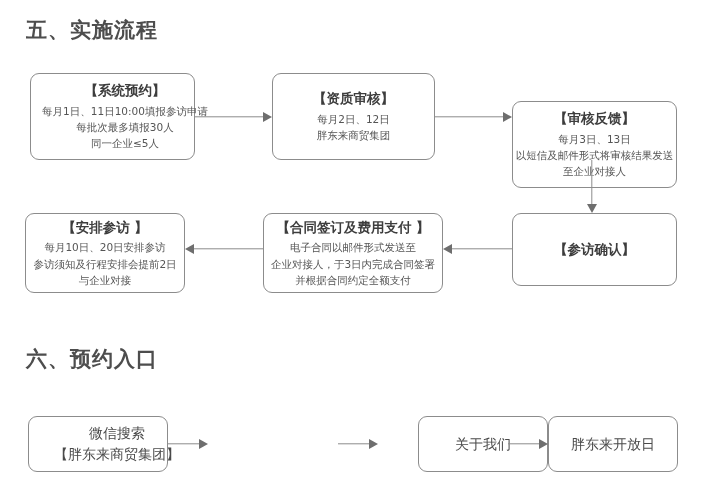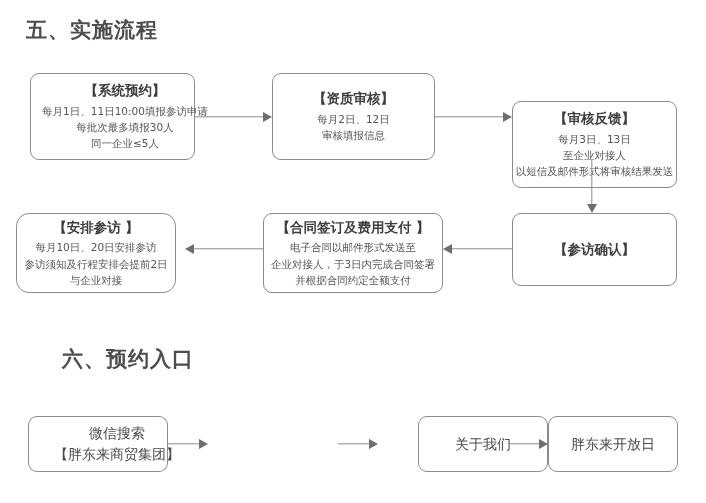--- a/index.html
+++ b/index.html
@@ -22,21 +22,21 @@
   }
   .section-title {
     position: absolute;
     font-size: 21px;
     font-weight: bold;
     color: #4d4d4d;
     letter-spacing: 1px;
     white-space: nowrap;
   }
   #title-5 { left: 26px; top: 16px; }
-  #title-6 { left: 26px; top: 345px; margin-left: 36px; }
+  #title-6 { left: 26px; top: 345px; }
 
   .node {
     position: absolute;
     border: 1.3px solid #8c8c8c;
     border-radius: 9px;
     background: #ffffff;
     box-sizing: border-box;
     display: flex;
     flex-direction: column;
     align-items: center;
@@ -139,35 +139,35 @@
 
   <div class="arrow-h" style="left:195px; top:109px; width:77px; height:16px;">
     <div class="shaft"></div>
     <div class="head"></div>
   </div>
 
   <div class="node" style="left:272px; top:73px; width:163px; height:87px;">
     <div class="node-title">【资质审核】</div>
     <div class="node-body">
       <div class="node-line">每月2日、12日</div>
-      <div class="node-line">审核填报信息</div>
+      <div class="node-line">胖东来商贸集团</div>
     </div>
   </div>
 
   <div class="arrow-h" style="left:435px; top:109px; width:77px; height:16px;">
     <div class="shaft"></div>
     <div class="head"></div>
   </div>
 
   <div class="node" style="left:512px; top:73px; width:165px; height:87px;margin-top:28px;">
     <div class="node-title">【审核反馈】</div>
     <div class="node-body">
       <div class="node-line">每月3日、13日</div>
+      <div class="node-line">以短信及邮件形式将审核结果发送</div>
       <div class="node-line">至企业对接人</div>
-      <div class="node-line">以短信及邮件形式将审核结果发送</div>
     </div>
   </div>
 
   <div class="arrow-v" style="left:584px; top:160px; width:16px; height:53px;">
     <div class="shaft"></div>
     <div class="head"></div>
   </div>
 
   <div class="node" style="left:512px; top:213px; width:165px; height:73px;">
     <div class="node-title">【参访确认】</div>
@@ -185,21 +185,21 @@
       <div class="node-line">企业对接人，于3日内完成合同签署</div>
       <div class="node-line">并根据合同约定全额支付</div>
     </div>
   </div>
 
   <div class="arrow-h left" style="left:185px; top:241px; width:78px; height:16px;">
     <div class="shaft"></div>
     <div class="head"></div>
   </div>
 
-  <div class="node" style="left:16px; top:213px; width:160px; height:80px;border-radius:13px;">
+  <div class="node" style="left:25px; top:213px; width:160px; height:80px;">
     <div class="node-title">【安排参访 】</div>
     <div class="node-body">
       <div class="node-line">每月10日、20日安排参访</div>
       <div class="node-line">参访须知及行程安排会提前2日</div>
       <div class="node-line">与企业对接</div>
     </div>
   </div>
 
   <div class="section-title" id="title-6">六、预约入口</div>
 

